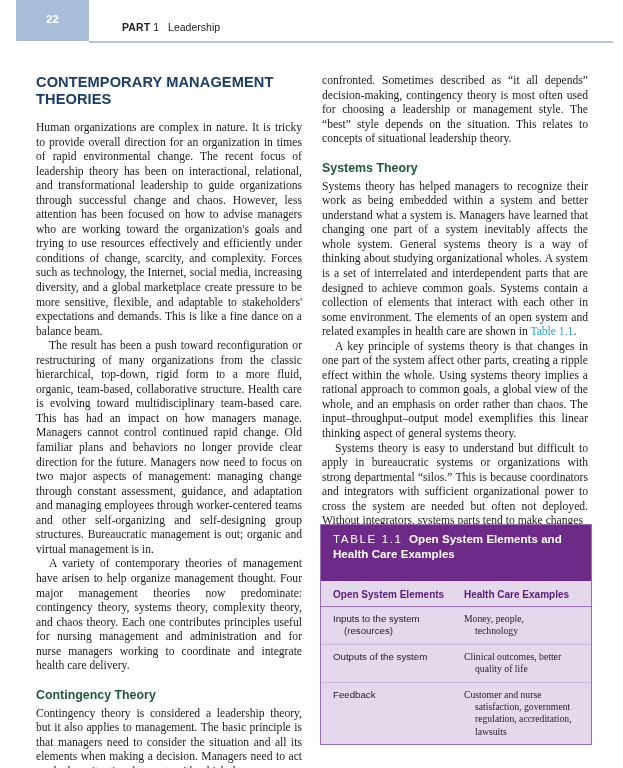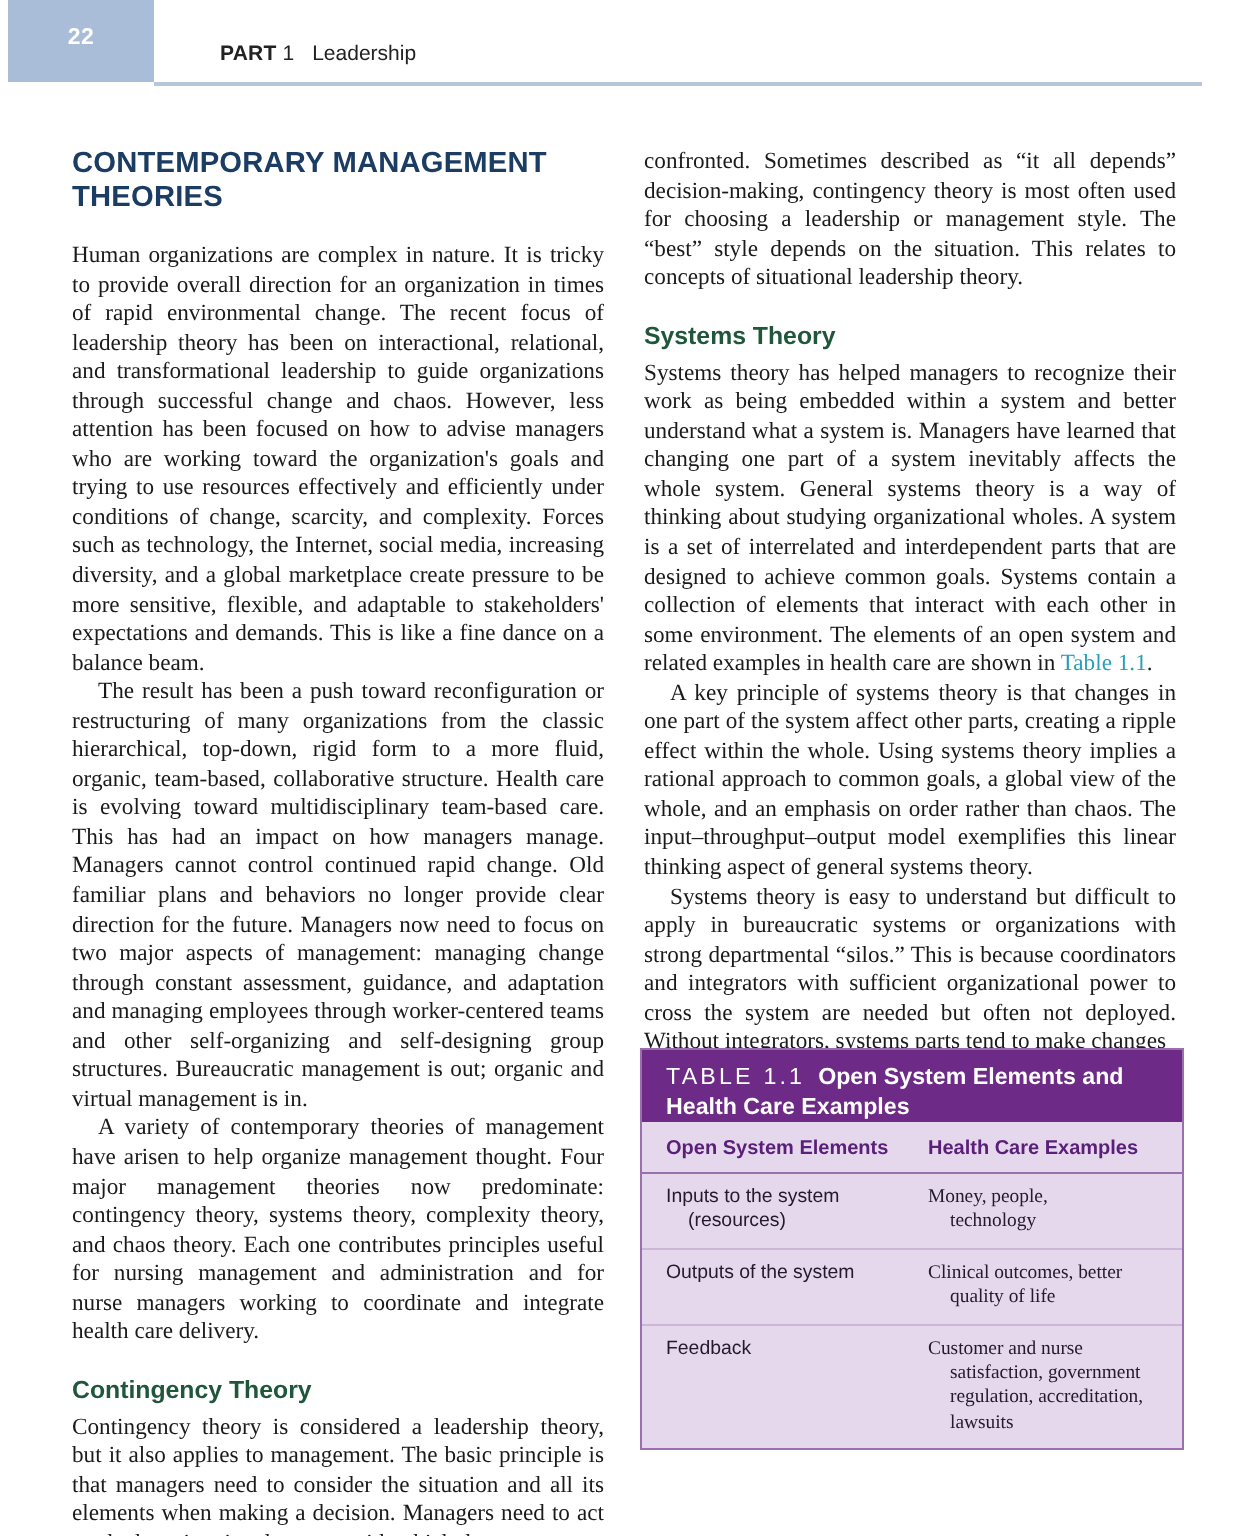--- a/index.html
+++ b/index.html
@@ -13,21 +13,21 @@
     height: 768px;
     background: #ffffff;
     overflow: hidden;
     font-family: "Liberation Serif", serif;
     color: #1a1a1a;
   }
 
   
   .runhead {
     position: absolute;
-    left: 4px;
+    left: 16px;
     top: 0;
     width: 498px;
     height: 42px;
   }
   .page-number-block {
     position: absolute;
     left: 0;
     top: 0;
     width: 73px;
     height: 41px;
@@ -125,21 +125,21 @@
     top: 524px;
     width: 272px;
     border: 1px solid #9a6fae;
     box-sizing: border-box;
     background: #e5d8ec;
     font-family: "Liberation Sans", sans-serif;
   }
   .table-caption {
     background: #6d2a86;
     color: #ffffff;
-    padding: 7px 10px 0 12px;
+    padding: 7px 10px 20px 12px;
     font-size: 11.6px;
     line-height: 14.5px;
   }
   .table-caption .label {
     font-weight: normal;
     letter-spacing: 1.6px;
   }
   .table-caption .caption-text {
     font-weight: bold;
   }

